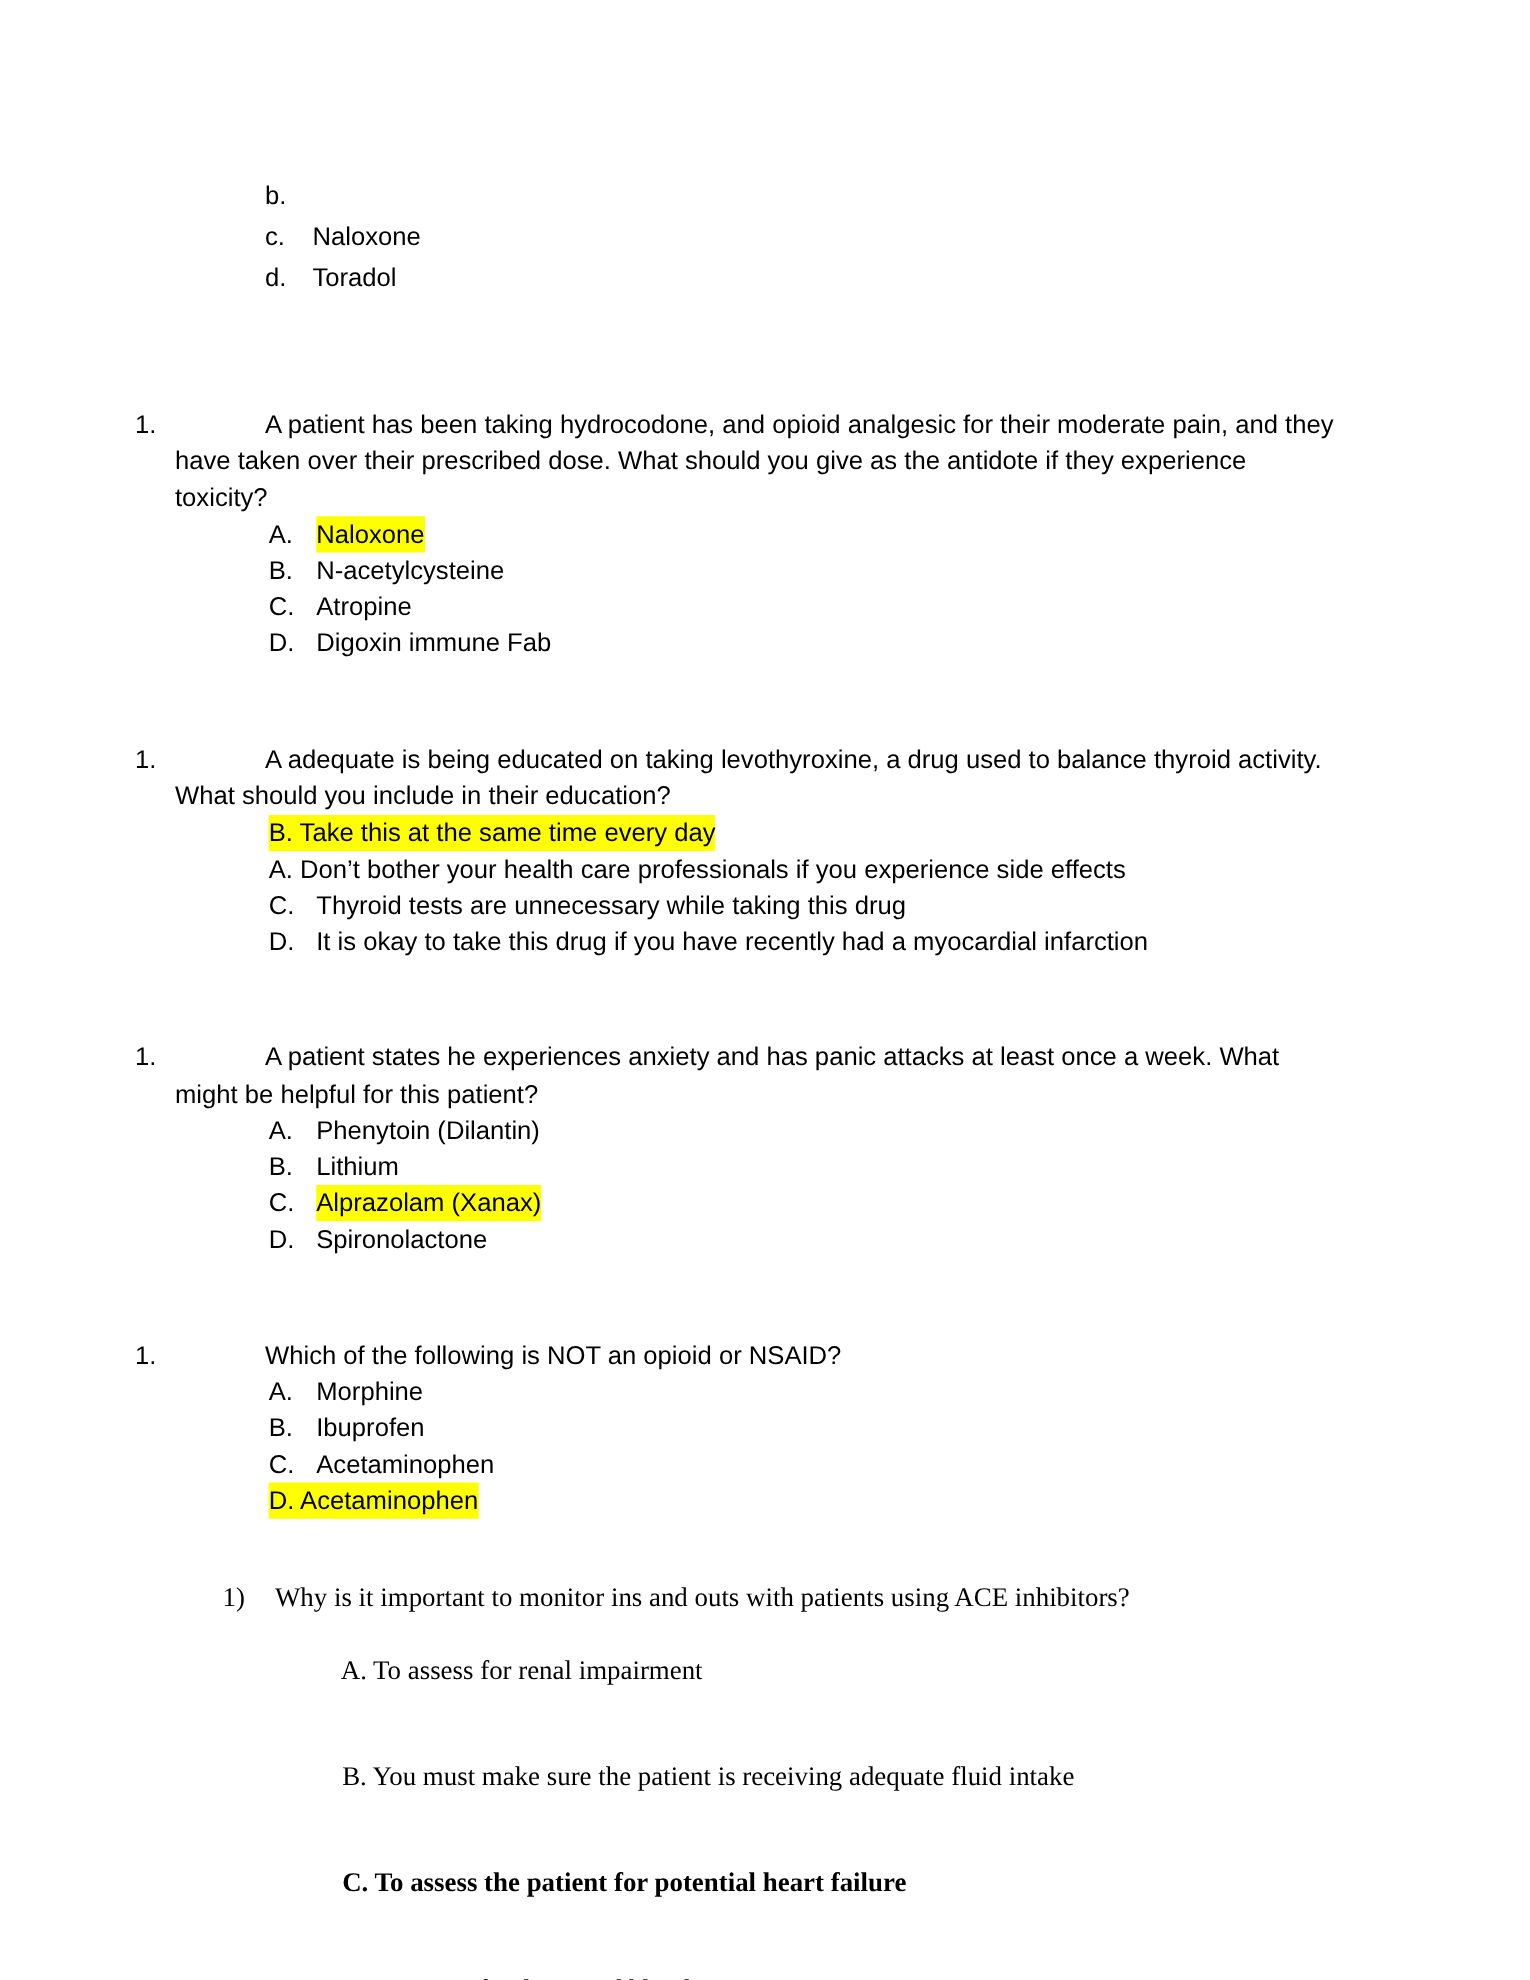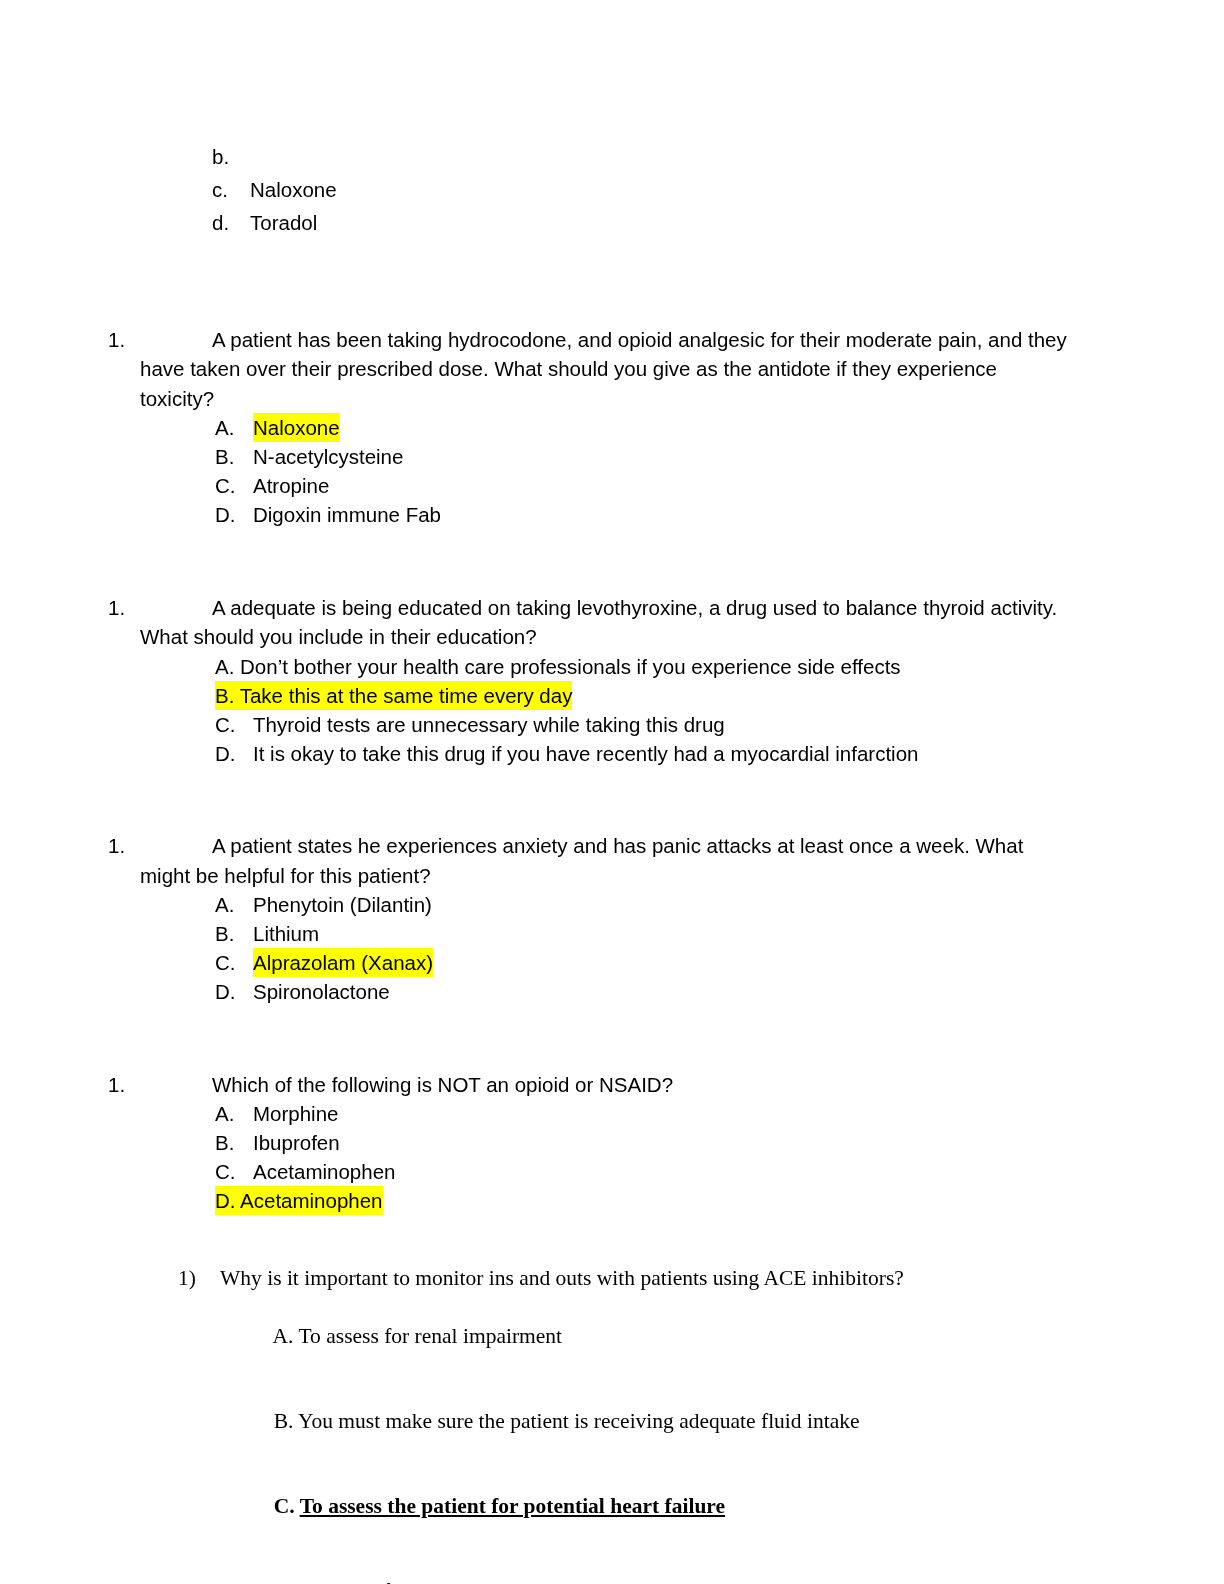--- a/index.html
+++ b/index.html
@@ -110,21 +110,20 @@
   }
   .serif-opt {
     padding-left: 220px;
     line-height: 1.32;
     white-space: pre;
   }
   .serif-opt.answer {
     font-weight: bold;
   }
   .serif-opt.answer .ul {
-    text-decoration: underline;
   }
 
   .sp-1 { height: 56px; }
   .sp-3 { height: 34px; }
   .sp-4 { height: 50px; }
 </style>
 </head>
 <body>
 
 <div class="page">
@@ -173,24 +172,24 @@
 
     <div class="sp-3"></div>
 
     <div class="q-block">
       <div class="q-head">
         <span class="q-num">1.</span>
         <span class="q-stem">A adequate is being educated on taking levothyroxine, a drug used to balance thyroid activity. What should you include in their education?</span>
       </div>
       <ul class="q-options">
         <li class="q-opt tight">
+          <span class="opt-text hl">B. Take this at the same time every day</span>
+        </li>
+        <li class="q-opt tight">
           <span class="opt-text">A. Don’t bother your health care professionals if you experience side effects</span>
-        </li>
-        <li class="q-opt tight">
-          <span class="opt-text hl">B. Take this at the same time every day</span>
         </li>
         <li class="q-opt">
           <span class="opt-marker">C.</span>
           <span class="opt-text">Thyroid tests are unnecessary while taking this drug</span>
         </li>
         <li class="q-opt">
           <span class="opt-marker">D.</span>
           <span class="opt-text">It is okay to take this drug if you have recently had a myocardial infarction</span>
         </li>
       </ul>

